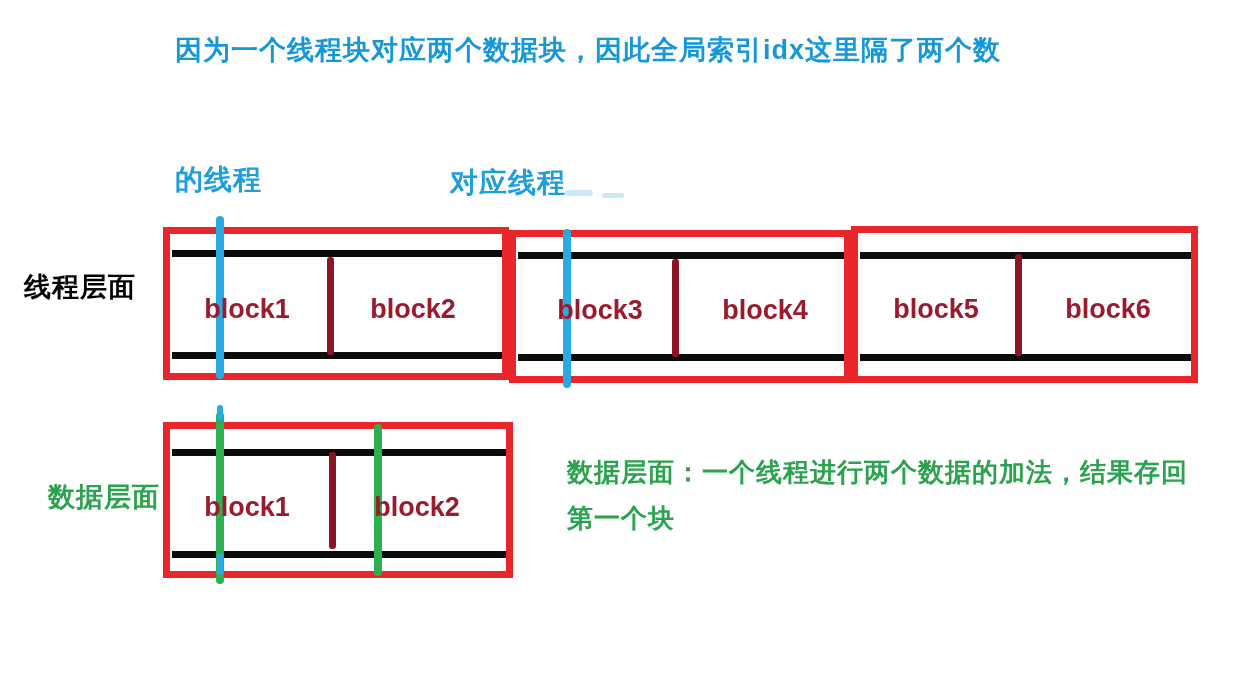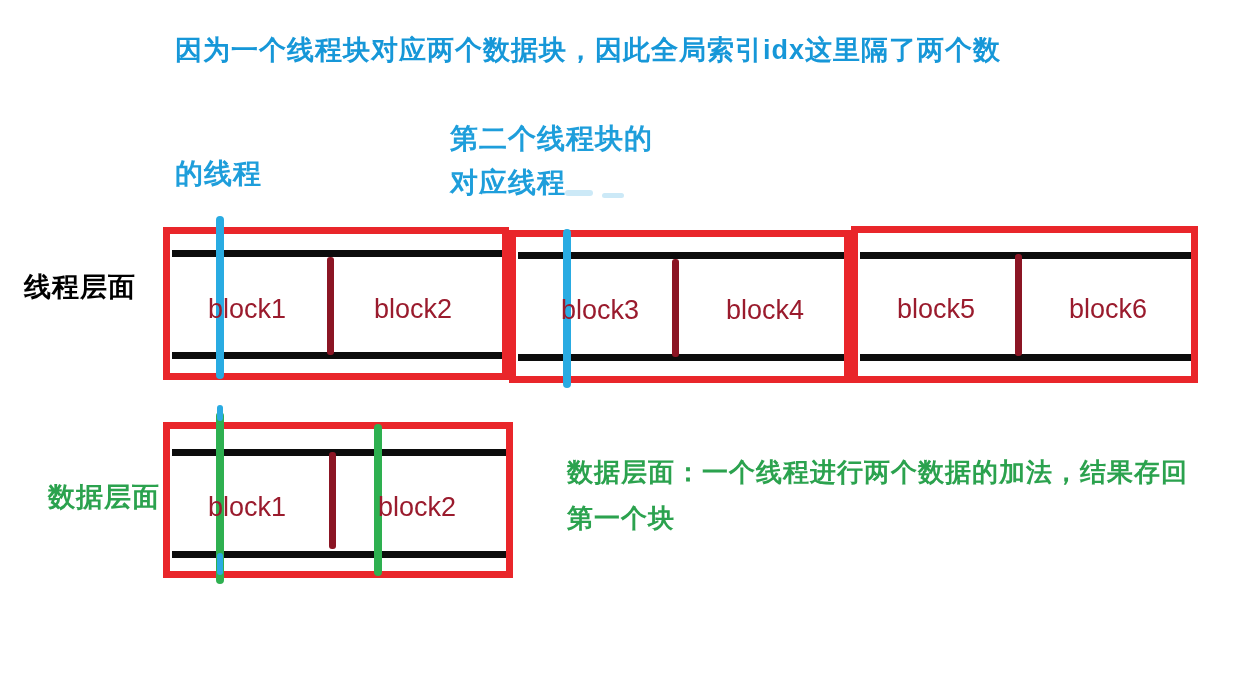--- a/index.html
+++ b/index.html
@@ -33,35 +33,34 @@
     border:7px solid #e9262a;
     box-sizing:border-box;
     background:transparent;
   }
   .hline{height:7px;background:#0c0c0c;}
   .vdiv{width:7px;background:#8b1524;border-radius:3px;}
   .marker-blue{width:8px;background:#29abe2;border-radius:4px;}
   .marker-green{width:8px;background:#2eb050;border-radius:4px;}
   .marker-blue-tip{width:6px;background:#29abe2;border-radius:3px;}
   .block-label{
-    font-weight:normal;font-size:27px;color:#9a1b2d;
+    font-weight:bold;font-size:27px;color:#9a1b2d;
     white-space:nowrap;line-height:1;
     transform:translateX(-50%);
   }
   .smudge{background:#bfe3f5;border-radius:3px;opacity:0.8;}
 </style>
 </head>
 <body>
 
 <div id="canvas">
 
   <div class="abs note-blue" style="left:175px;top:37px;">因为一个线程块对应两个数据块，因此全局索引idx这里隔了两个数</div>
 
-  <div class="abs label-blue" style="left:175px;top:160px;">的线程</div>
-  <div class="abs label-blue" style="left:450px;top:125px;">第二个线程块的</div>
+  <div class="abs label-blue" style="left:175px;top:166px;">的线程</div>
   <div class="abs label-blue" style="left:450px;top:169px;">对应线程</div>
 
   <div class="abs smudge" style="left:565px;top:190px;width:28px;height:6px;"></div>
   <div class="abs smudge" style="left:602px;top:193px;width:22px;height:5px;"></div>
 
   <div class="abs row-label blue" style="left:24px;top:274px;">线程层面</div>
   <div class="abs row-label green" style="left:48px;top:484px;">数据层面</div>
 
   <div class="abs rect-red" style="left:163px;top:227px;width:346px;height:153px;"></div>
   <div class="abs rect-red" style="left:509px;top:230px;width:342px;height:153px;"></div>

